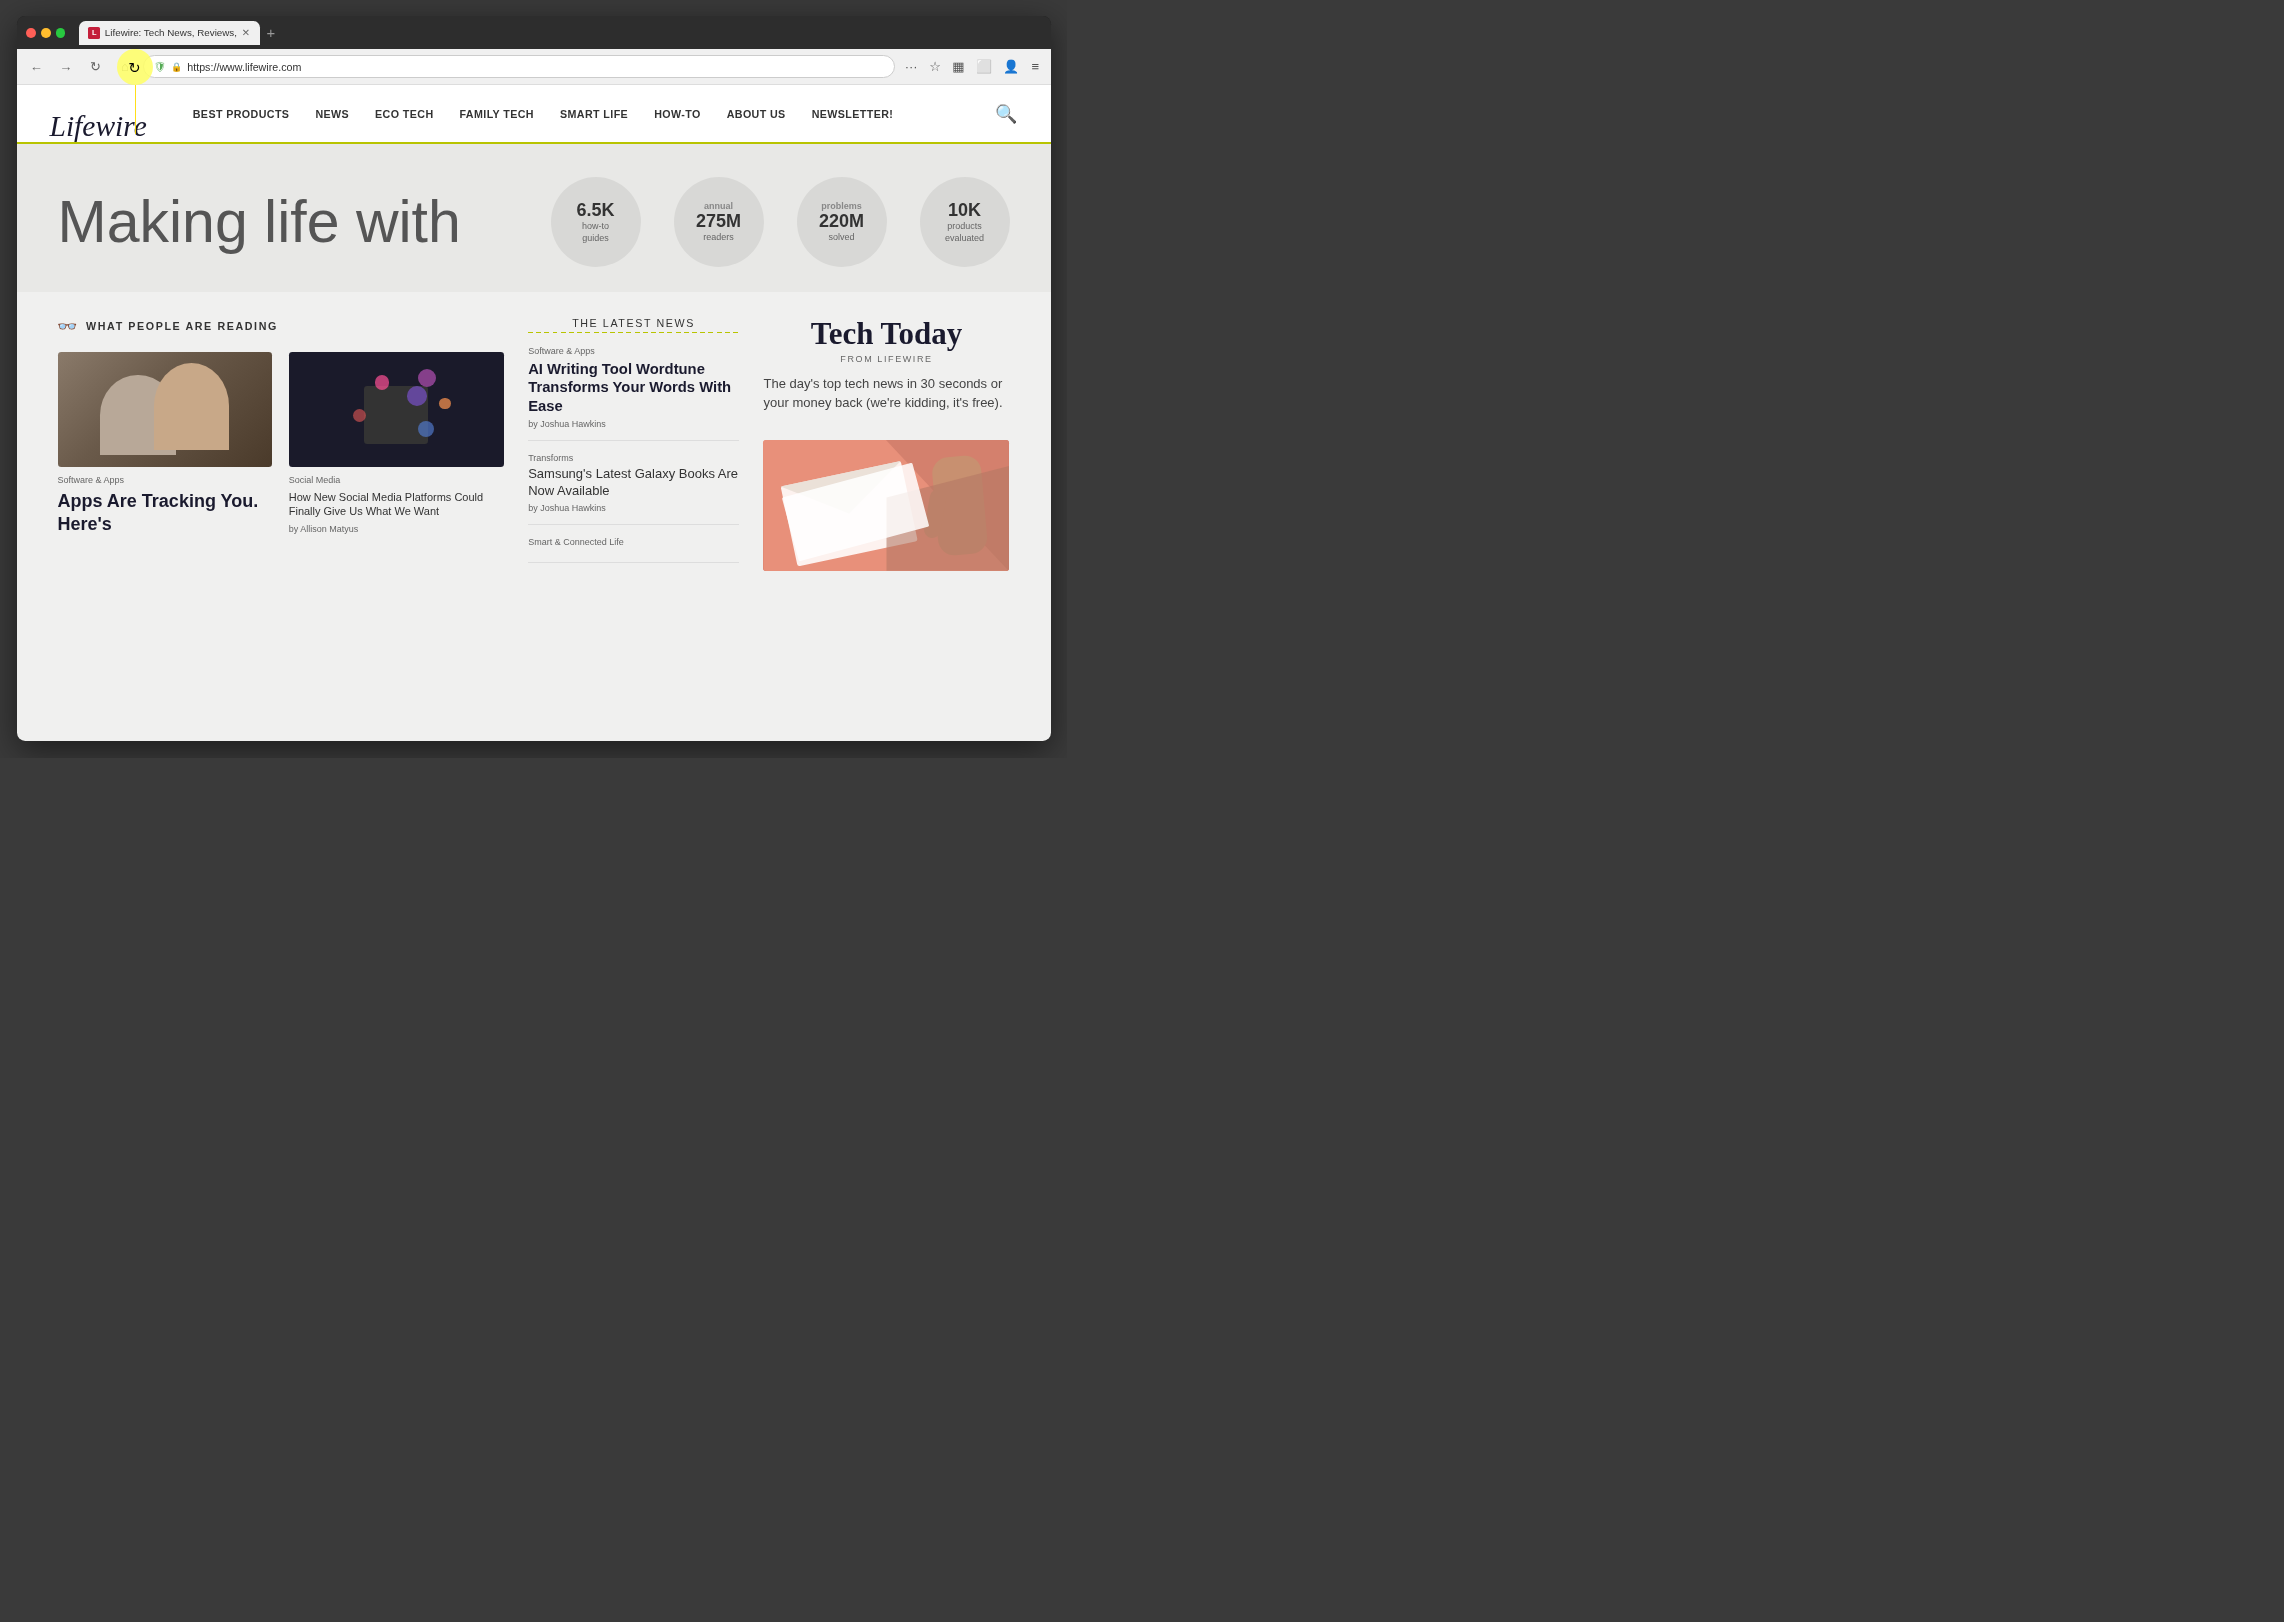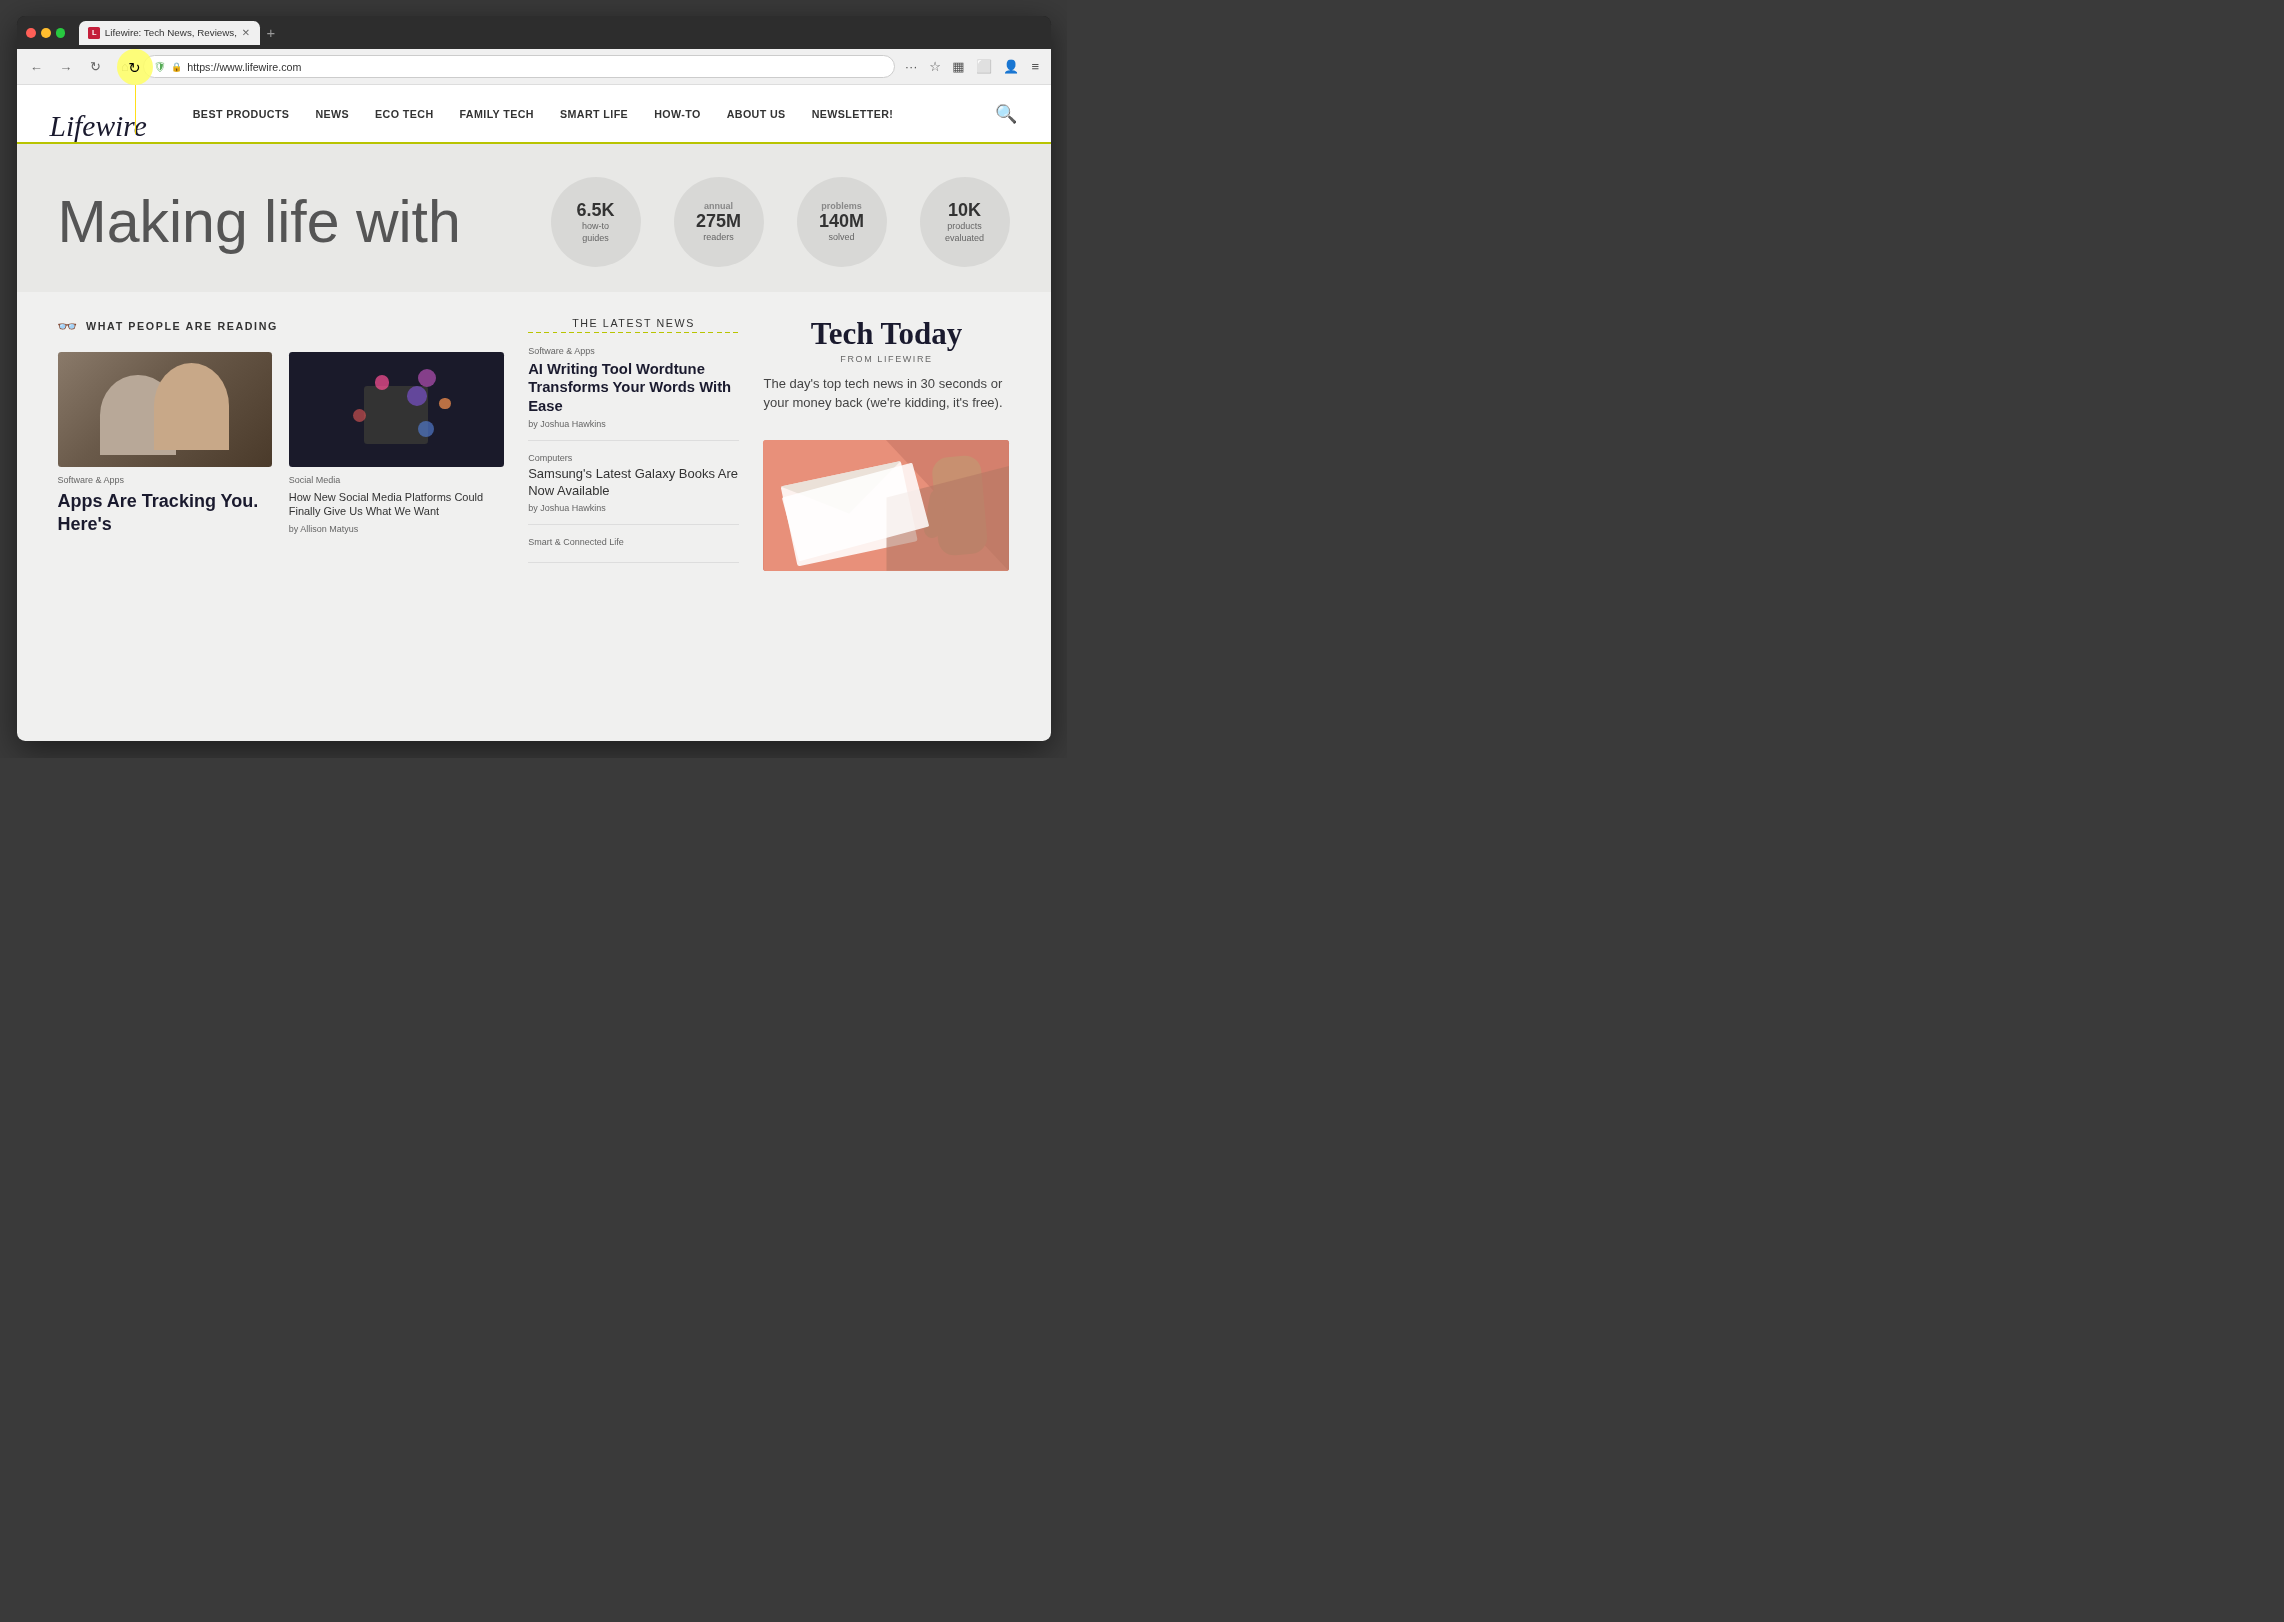--- a/index.html
+++ b/index.html
@@ -628,21 +628,21 @@
           <span class="stat-number">6.5K</span>
           <span class="stat-label">how-to<br>guides</span>
         </div>
         <div class="stat-circle">
           <span class="stat-number" style="font-size:9px;color:#888;">annual</span>
           <span class="stat-number">275M</span>
           <span class="stat-label">readers</span>
         </div>
         <div class="stat-circle">
           <span class="stat-number" style="font-size:9px;color:#888;">problems</span>
-          <span class="stat-number">140M</span>
+          <span class="stat-number">220M</span>
           <span class="stat-label">solved</span>
         </div>
         <div class="stat-circle">
           <span class="stat-number">10K</span>
           <span class="stat-label">products<br>evaluated</span>
         </div>
       </div>
     </div>
 
     <div class="content-section">
@@ -682,21 +682,21 @@
         <div class="news-section-title">THE LATEST NEWS</div>
         <div class="news-divider"></div>
 
         <div class="news-item">
           <div class="news-category">Software &amp; Apps</div>
           <div class="news-title">AI Writing Tool Wordtune Transforms Your Words With Ease</div>
           <div class="news-author">by Joshua Hawkins</div>
         </div>
 
         <div class="news-item">
-          <div class="news-category">Computers</div>
+          <div class="news-category">Transforms</div>
           <div class="news-title-medium">Samsung's Latest Galaxy Books Are Now Available</div>
           <div class="news-author">by Joshua Hawkins</div>
         </div>
 
         <div class="news-item">
           <div class="news-category">Smart &amp; Connected Life</div>
         </div>
       </div>
 
       <div class="tech-today-section">

